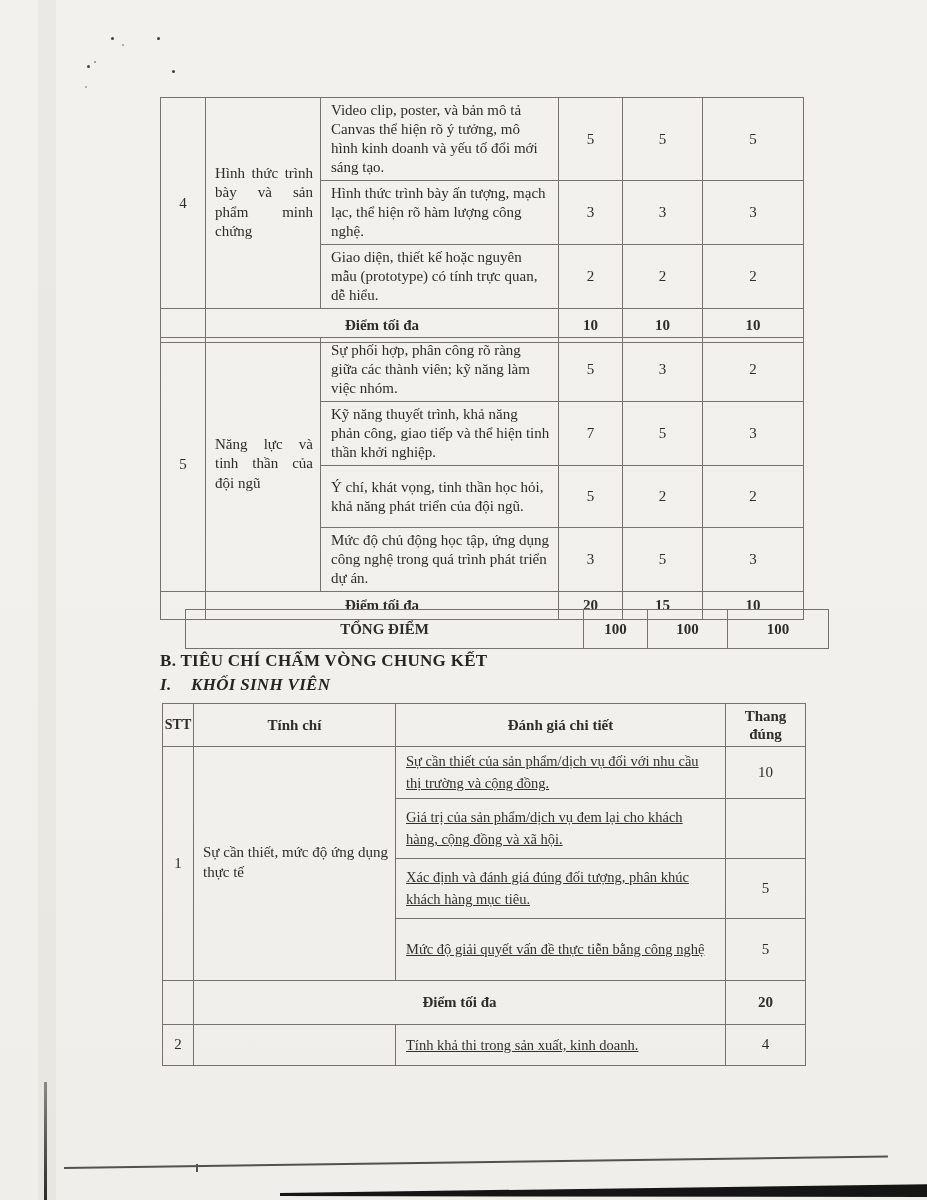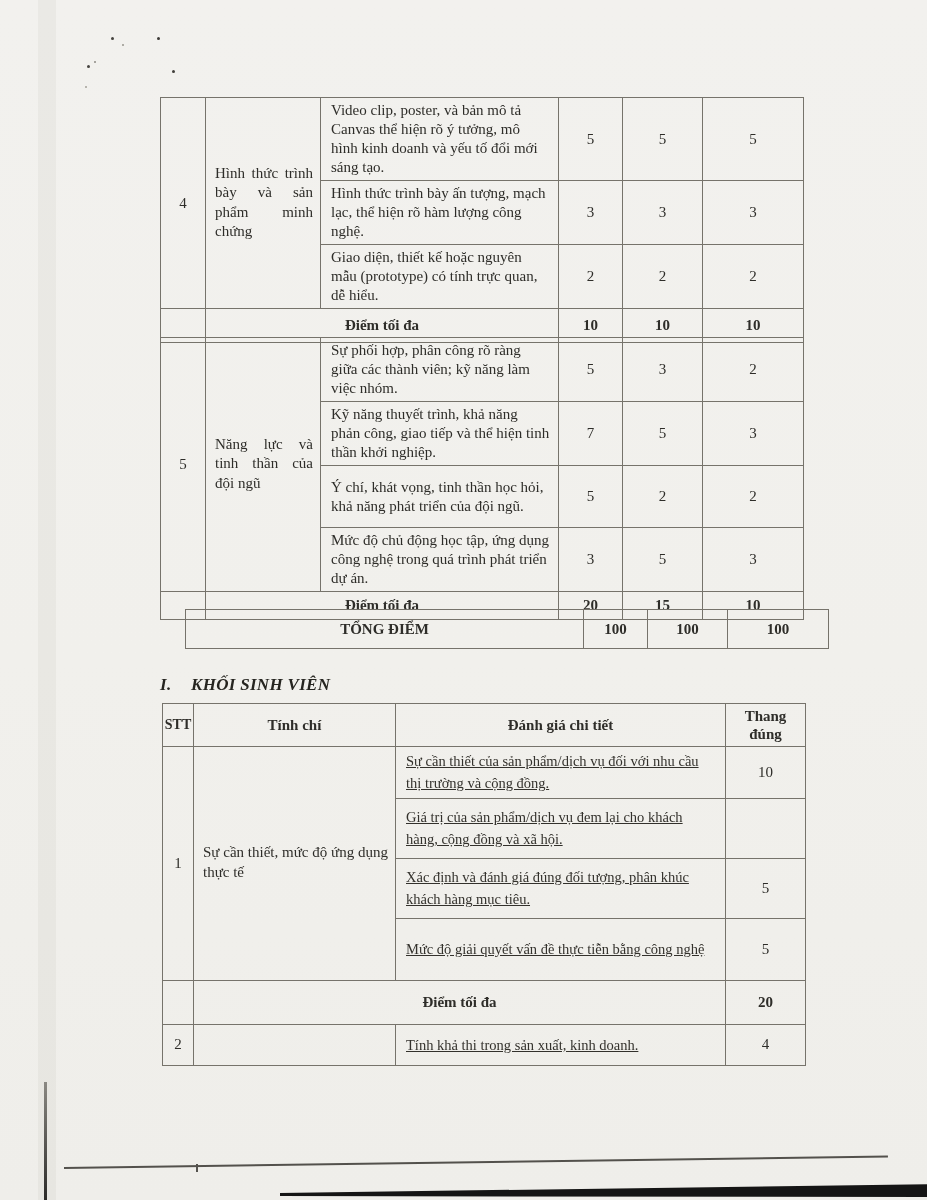--- a/index.html
+++ b/index.html
@@ -154,20 +154,21 @@
     <tbody>
         <tr style="height:39px">
       <td class="sc b" colspan="3">TỔNG ĐIỂM</td>
       <td class="sc b">100</td>
       <td class="sc b">100</td>
       <td class="sc b">100</td>
     </tr>
   </tbody>
     </table>
 
+  <div class="heading" style="top:651px;">B. TIÊU CHÍ CHẤM VÒNG CHUNG KẾT</div>
   <div class="heading" style="top:675px;font-style:italic;">
     <span class="ipfx">I.</span><span>KHỐI SINH VIÊN</span>
   </div>
 
   <table class="grid t2" style="left:162px;top:703px;width:643px;">
     <colgroup>
         <col style="width:31px">
         <col style="width:202px">
         <col style="width:330px">
         <col style="width:80px">

